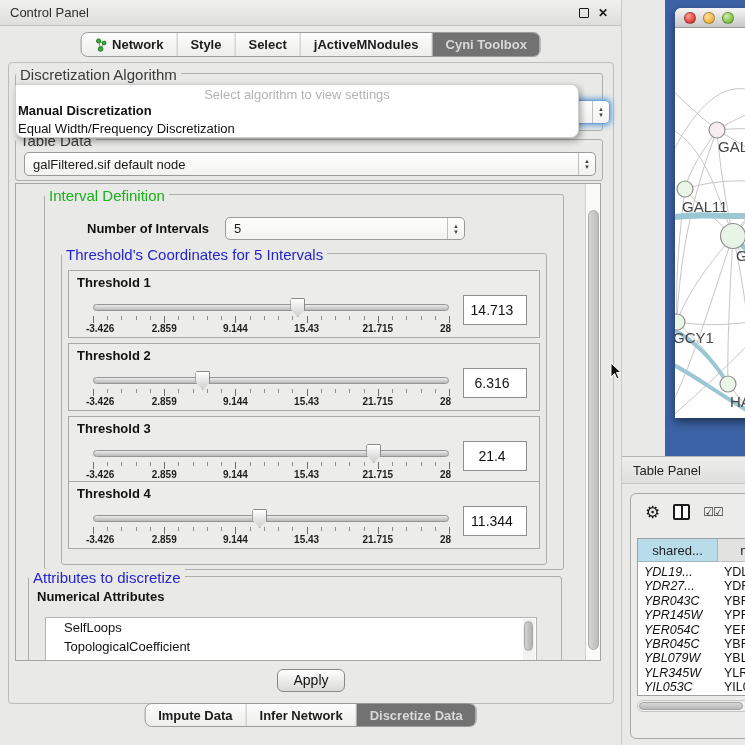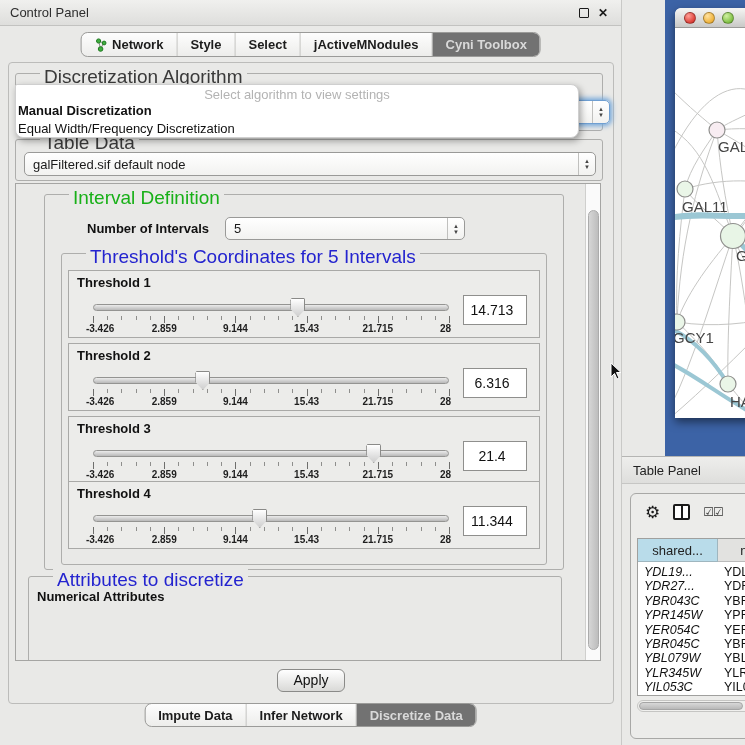--- a/index.html
+++ b/index.html
@@ -23,21 +23,21 @@
   .tab { display:flex; align-items:center; gap:5px; padding:0 13px; font-size:13px; font-weight:bold;
     color:#1c1c1c; border-right:1px solid #c4c4c2; white-space:nowrap; }
   .tab:last-child { border-right:none; }
   .tab.selected { background:#727272; color:#d9d9d9; }
 
   
   #outer-panel { position:absolute; left:8px; top:62px; width:606px; height:642px;
     border:1px solid #bcbcba; border-radius:4px; background:#e9e9e7; }
 
   .groupbox { position:absolute; border:1px solid #aeaeac; border-radius:3px; }
-  .grouplabel { position:absolute; top:-8px; left:24px; background:#e9e9e7; padding:0 4px; font-size:19px; white-space:nowrap; }
+  .grouplabel { position:absolute; top:-8px; left:0; background:#e9e9e7; padding:0 4px; font-size:15px; white-space:nowrap; }
   .lbl-green { color:#18b018; }
   .lbl-blue  { color:#2424cf; }
   .lbl-plain { color:#3a3a3a; }
 
   .combo { position:absolute; background:linear-gradient(#ffffff,#f2f2f0); border:1px solid #9a9a98;
     border-radius:5px; display:flex; align-items:center; font-size:13px; color:#1a1a1a; padding-left:8px; }
   .combo .stepper { margin-left:auto; width:17px; height:100%; display:flex; flex-direction:column;
     align-items:center; justify-content:center; border-left:1px solid #c0c0be; color:#444; }
   .combo .stepper span { font-size:6px; line-height:6px; }
 
@@ -311,20 +311,28 @@
                 </div>
               </div>
               <input class="th-value" value="11.344" style="">
             </div>
           </div>
         </div>
 
         <div class="groupbox" style="left:12px; top:392px; width:534px; height:110px;">
           <div class="grouplabel lbl-blue">Attributes to discretize</div>
           <span style="position:absolute; left:8px; top:12px; font-size:13px; font-weight:bold; color:#111;">Numerical Attributes</span>
+          <div id="attr-list">
+            <div class="item">SelfLoops</div>
+            <div class="item">TopologicalCoefficient</div>
+            <div class="item">BetweennessCentrality</div>
+            <div id="list-scroll">
+                <div id="list-thumb"></div>
+              </div>
+          </div>
         </div>
 
         <div id="v-scrollbar">
           <div id="v-thumb"></div>
         </div>
       </div>
 
       <button id="apply-btn">Apply</button>
     </div>
 

